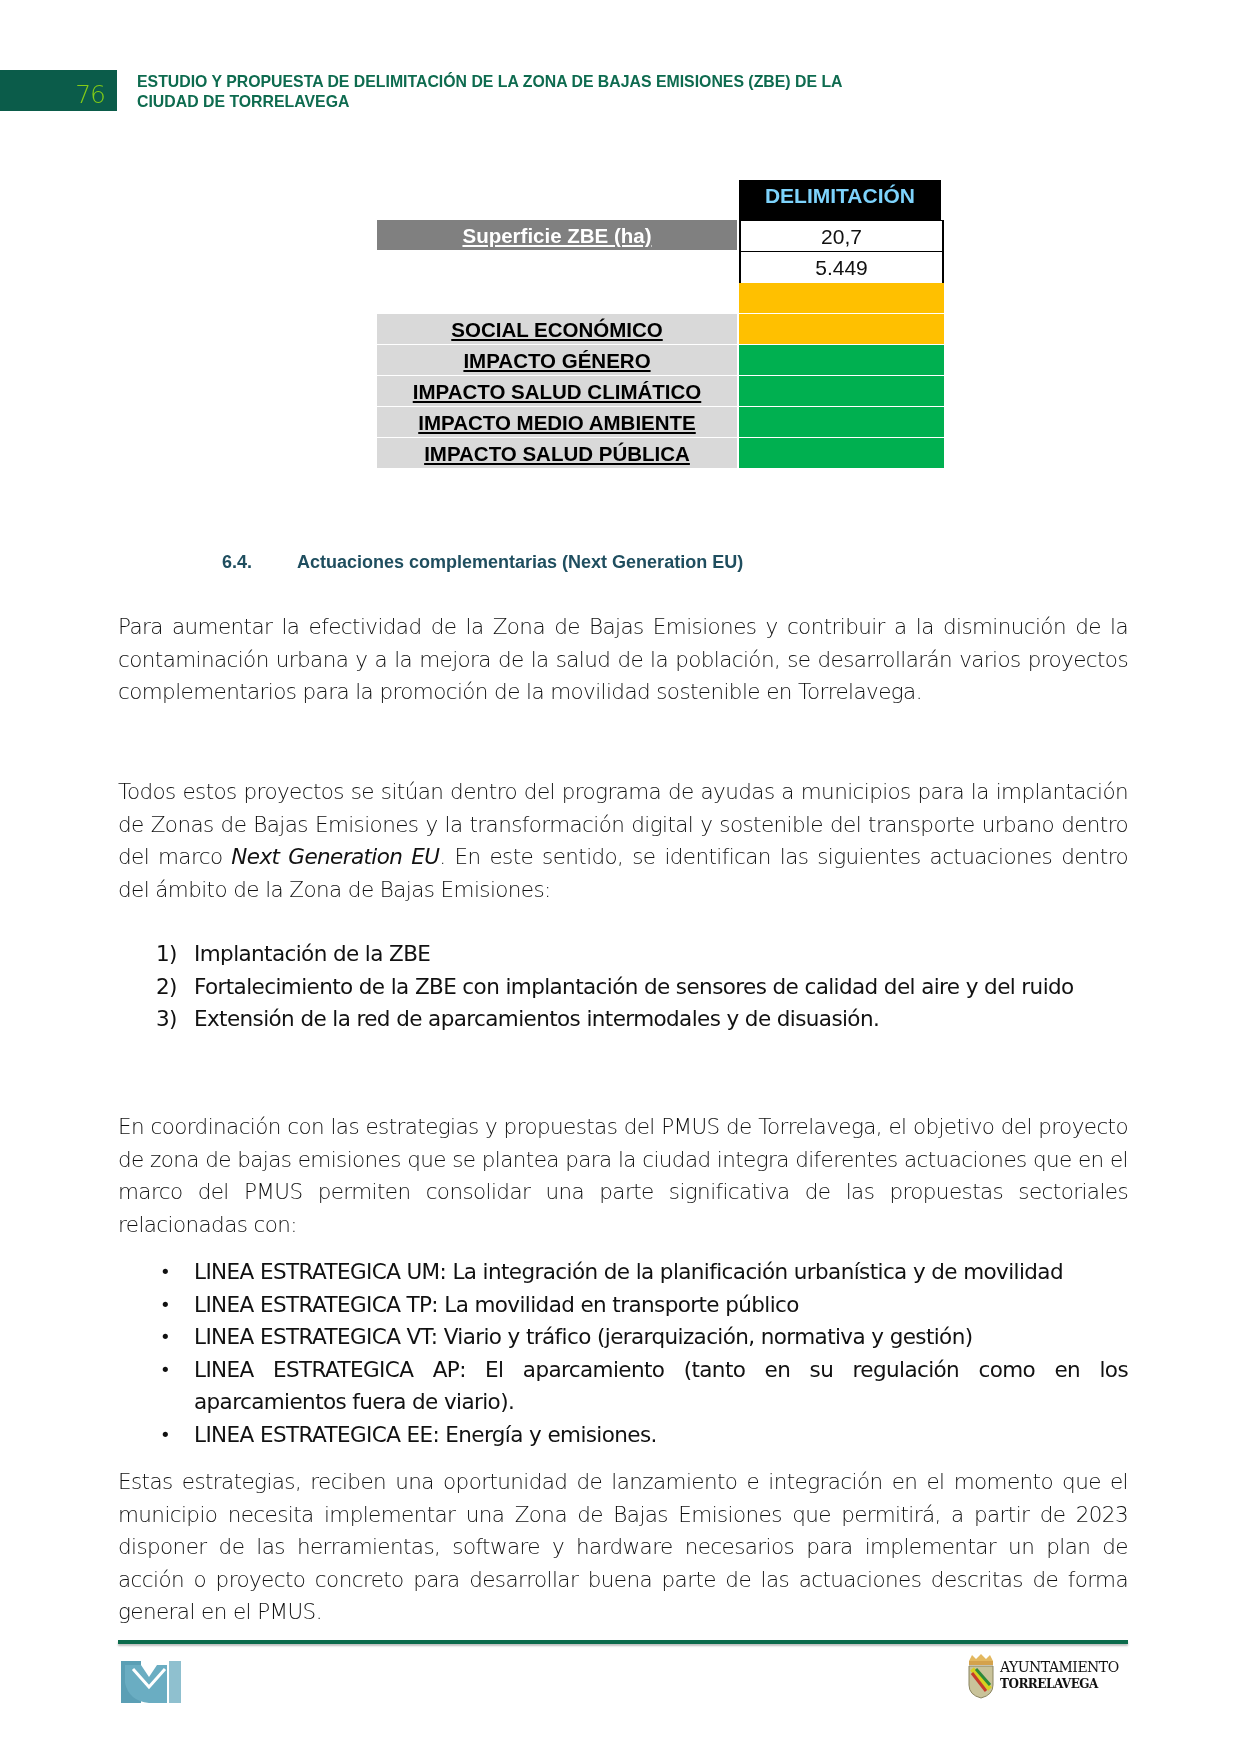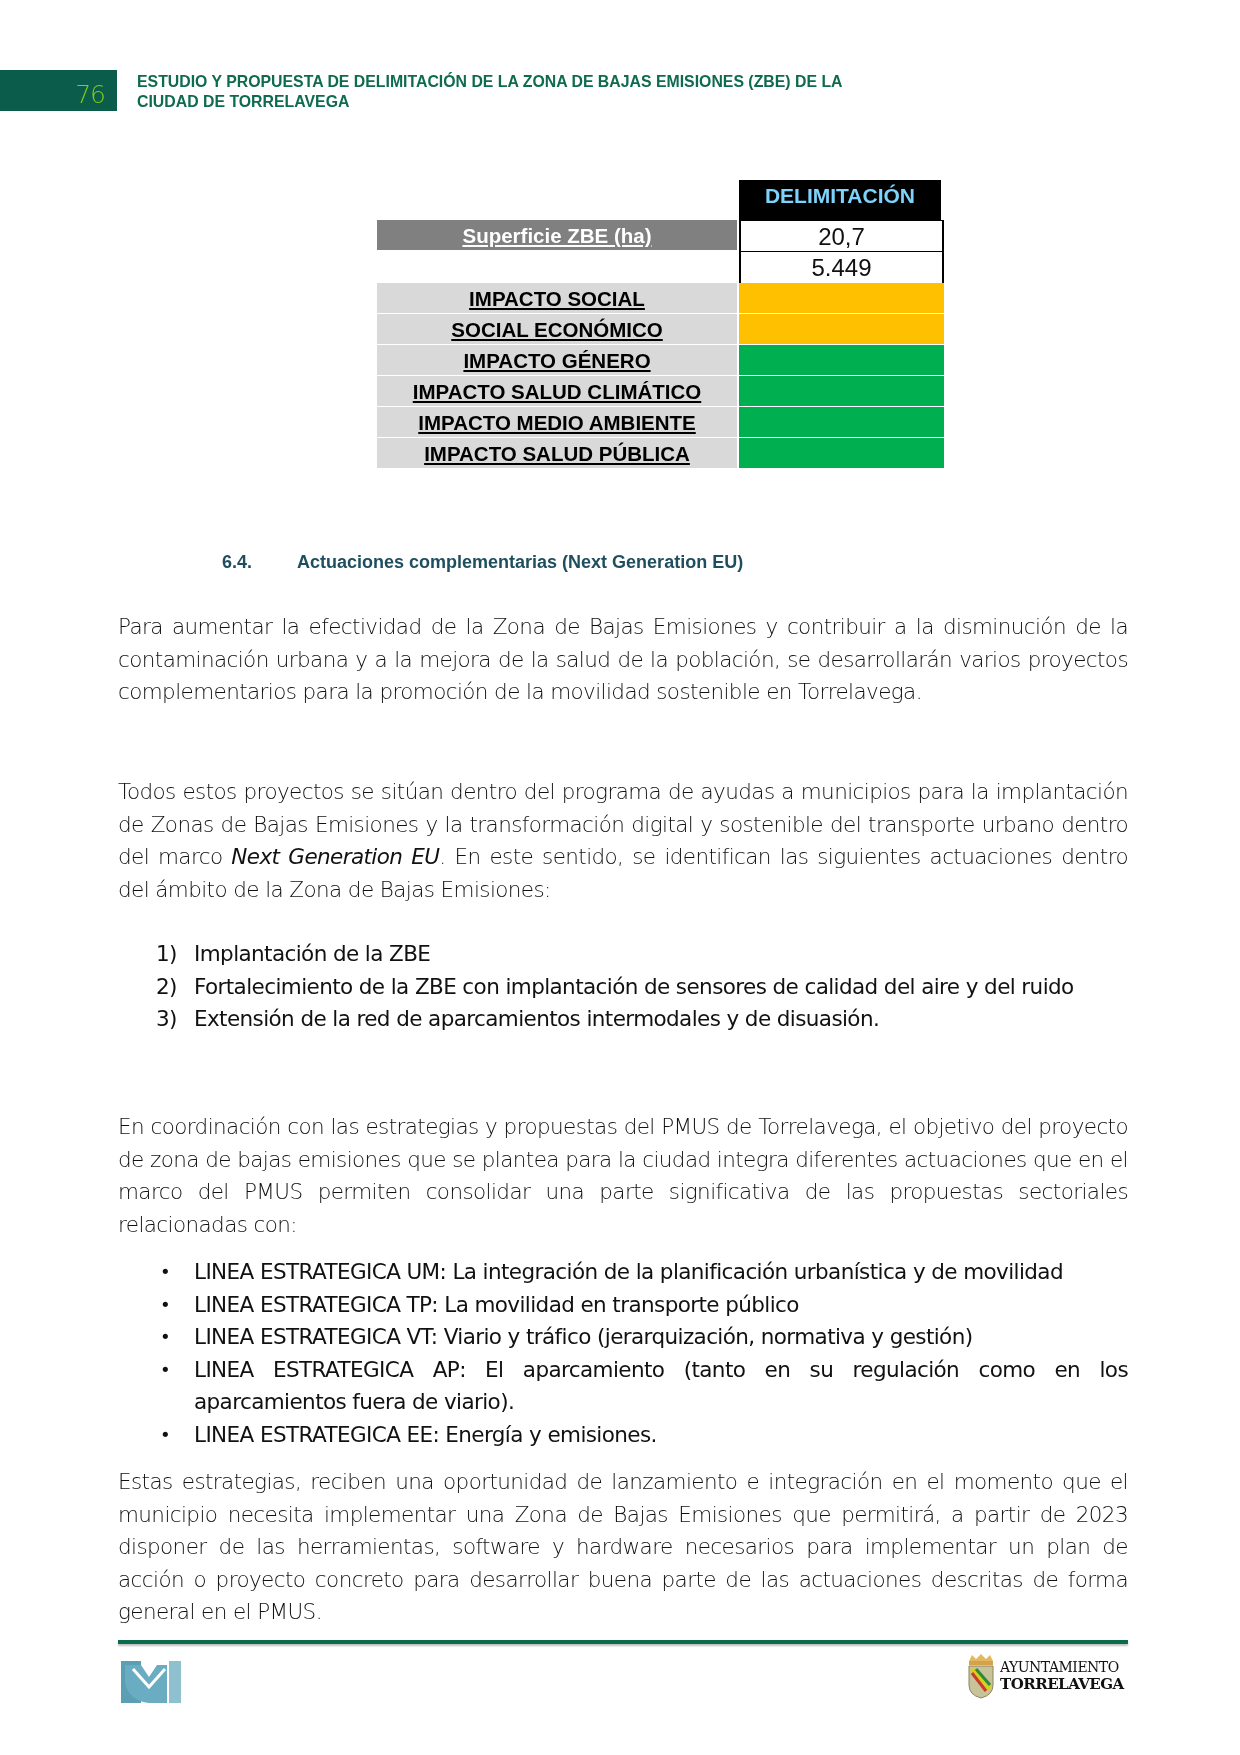--- a/index.html
+++ b/index.html
@@ -17,21 +17,21 @@
   
   .tbl { position: absolute; left: 377px; top: 180px; width: 567px; }
   .thead { position: absolute; left: 362px; top: 0; width: 202px; height: 64px; background: #000;
            color: #7dd3fc; font-weight: bold; font-size: 21px; text-align: center; line-height: 32px; }
   .trow { position: absolute; left: 0; width: 567px; height: 32px; }
   .tlabel { position: absolute; left: 0; top: 0; width: 360px; height: 30px; text-align: center;
             font-weight: bold; font-size: 20.5px; line-height: 31px; text-decoration: underline; }
   .tlabel.gray { background: #808080; color: #fff; }
   .tlabel.light { background: #d9d9d9; color: #000; }
   .tval { position: absolute; left: 362px; top: 0; width: 203px; height: 30px; text-align: center;
-          font-size: 24px; line-height: 31px; }
+          font-size: 21px; line-height: 31px; }
   .tval.bordered { border: 2px solid #000; border-top-width: 1px; width: 201px; height: 31px; background: #fff; }
   .tval.sw { width: 205px; }
 
   
   .h2 { position: absolute; left: 222px; top: 552px; color: #1f4e5f; font-weight: bold; font-size: 18px; }
   .h2 .num { display: inline-block; width: 75px; }
 
   
   .para { position: absolute; left: 118px; width: 1010px; font-family: "DejaVu Sans", sans-serif;
           font-size: 21.5px; line-height: 32.5px; text-align: justify; color: #111;
@@ -43,21 +43,21 @@
   .li .marker { position: absolute; left: 38px; top: 0; }
   .ulist .li .marker { left: 42px; font-size: 18px; }
 
   
   .footer-line { position: absolute; left: 118px; top: 1640px; width: 1010px; height: 4px; background: #0b6b4c;
                  box-shadow: 0 2px 2px rgba(0,0,0,0.25); }
   .logo-left { position: absolute; left: 121px; top: 1661px; width: 60px; height: 42px; }
   .logo-right { position: absolute; left: 966px; top: 1653px; width: 150px; height: 50px; }
   .ayto-text { position: absolute; left: 34px; top: 6px; font-family: "DejaVu Serif", serif; font-size: 14px;
                line-height: 17px; color: #111; letter-spacing: -0.5px; }
-  .ayto-text .l2 { font-weight: bold; font-size: 15px; }
+  .ayto-text .l2 { font-weight: bold; font-size: 12px; }
 </style>
 </head>
 <body>
 
 <div class="pnum-box">
   <span class="pnum">76</span>
 </div>
 <div class="doc-title">
   <div>ESTUDIO Y PROPUESTA DE DELIMITACIÓN DE LA ZONA DE BAJAS EMISIONES (ZBE) DE LA</div>
   <div>CIUDAD DE TORRELAVEGA</div>
@@ -69,21 +69,20 @@
     <div>ZBE</div>
   </div>
   <div class="trow" style="top:40px">
     <div class="tlabel gray">Superficie ZBE (ha)</div>
     <div class="tval bordered">20,7</div>
   </div>
   <div class="trow" style="top:71px">
     <div class="tval bordered" style="border-bottom-width:2px">5.449</div>
   </div>
   <div class="trow" style="top:103px">
-    <div class="tlabel light">IMPACTO SOCIAL</div>
     <div class="tval sw" style="background: rgb(255, 192, 0);"></div>
   </div>
   <div class="trow" style="top:134px">
     <div class="tlabel light">SOCIAL ECONÓMICO</div>
     <div class="tval sw" style="background: rgb(255, 192, 0);"></div>
   </div>
   <div class="trow" style="top:165px">
     <div class="tlabel light">IMPACTO GÉNERO</div>
     <div class="tval sw" style="background: rgb(0, 176, 80);"></div>
   </div>

